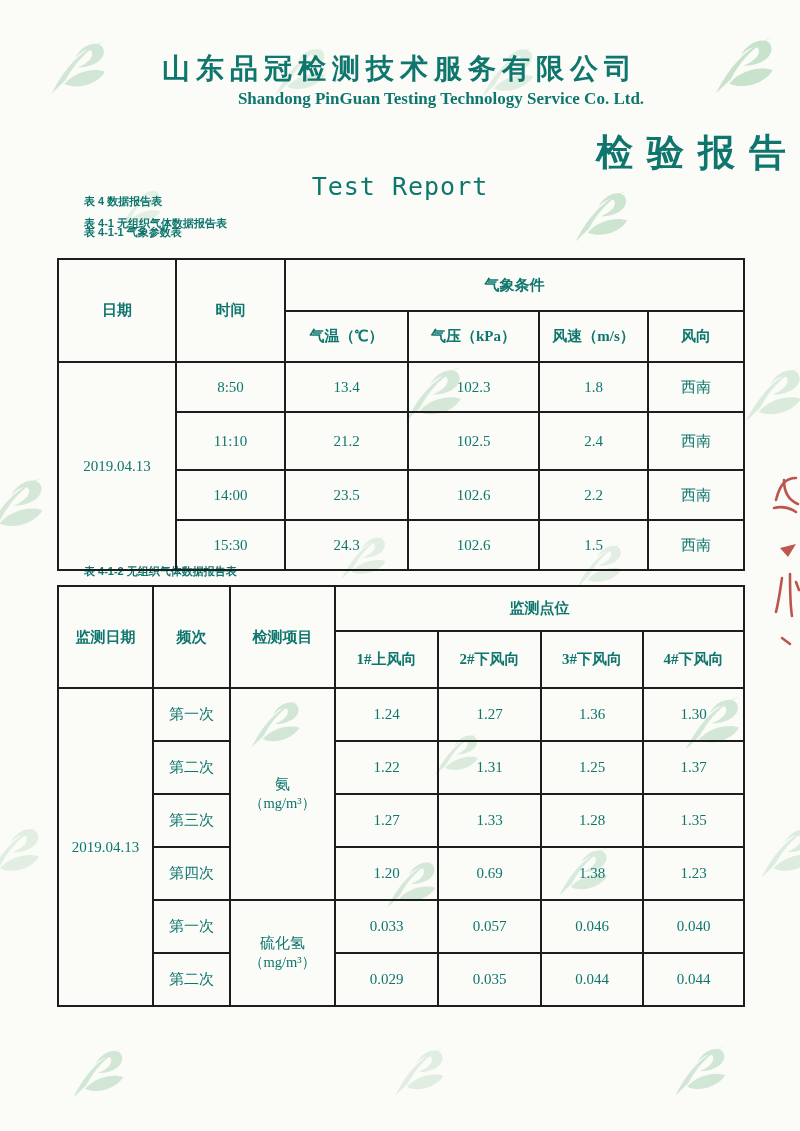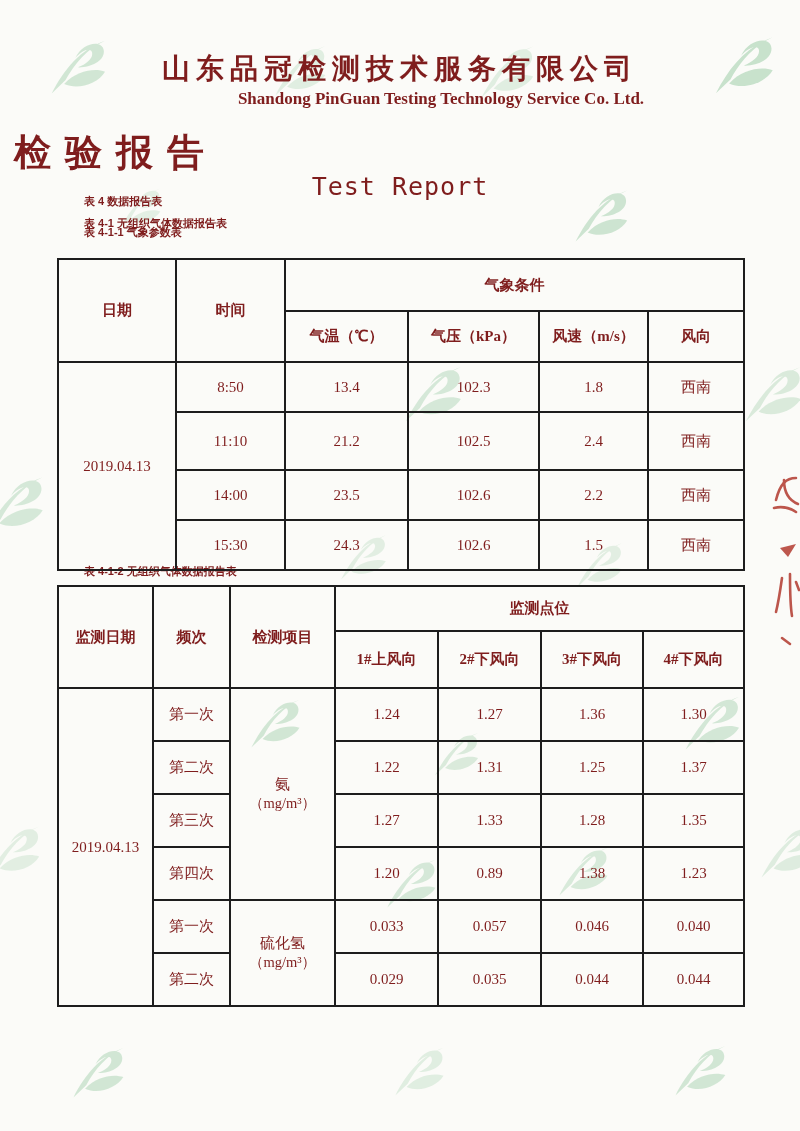--- a/index.html
+++ b/index.html
@@ -1,24 +1,24 @@
 <!DOCTYPE html>
 <html><head>
 <meta charset="utf-8">
 <style>
   html,body{margin:0;padding:0;}
   .page{position:relative;width:800px;height:1131px;background:#fbfbf8;overflow:hidden;
-        font-family:"Liberation Serif",serif;color:#7f1d1d;}
+        font-family:"Liberation Serif",serif;color:#0f766e;}
   
   .hdr-cn{position:absolute;top:50px;left:0;width:100%;text-align:center;
           font-family:"Liberation Sans",sans-serif;font-weight:bold;
           font-size:28px;letter-spacing:6px;}
   .hdr-en{position:absolute;top:89px;left:0;width:100%;text-align:center;
           font-family:"Liberation Serif",serif;font-weight:bold;font-size:17px;padding-left:41px;}
-  .title-cn{position:absolute;top:128px;left:0;width:100%;text-align:left;
+  .title-cn{position:absolute;top:128px;left:0;width:100%;text-align:right;
           font-family:"Liberation Serif",serif;font-weight:bold;
           font-size:37px;letter-spacing:14px;text-indent:14px;}
   .title-en{position:absolute;top:172px;left:0;width:100%;text-align:center;
           font-family:"DejaVu Sans Mono",monospace;font-size:25px;letter-spacing:1px;}
   
   .slabel{position:absolute;left:84px;font-family:"Liberation Sans",sans-serif;
           font-weight:bold;font-size:11px;white-space:nowrap;}
   .sl1{top:194px;} .sl2{top:216px;} .sl3{top:225px;} .sl4{top:564px;}
   
   table.rep{position:absolute;border-collapse:collapse;table-layout:fixed;}
@@ -234,21 +234,21 @@
       <tr style="height:53px">
         <td>第三次</td>
         <td>1.27</td>
         <td>1.33</td>
         <td>1.28</td>
         <td>1.35</td>
       </tr>
       <tr style="height:53px">
         <td>第四次</td>
         <td>1.20</td>
-        <td>0.89</td>
+        <td>0.69</td>
         <td>1.38</td>
         <td>1.23</td>
       </tr>
       <tr style="height:53px">
         <td>第一次</td>
         <td rowspan="2">
           <div>硫化氢</div>
           <div class="unit-line">（mg/m³）</div>
         </td>
         <td>0.033</td>

